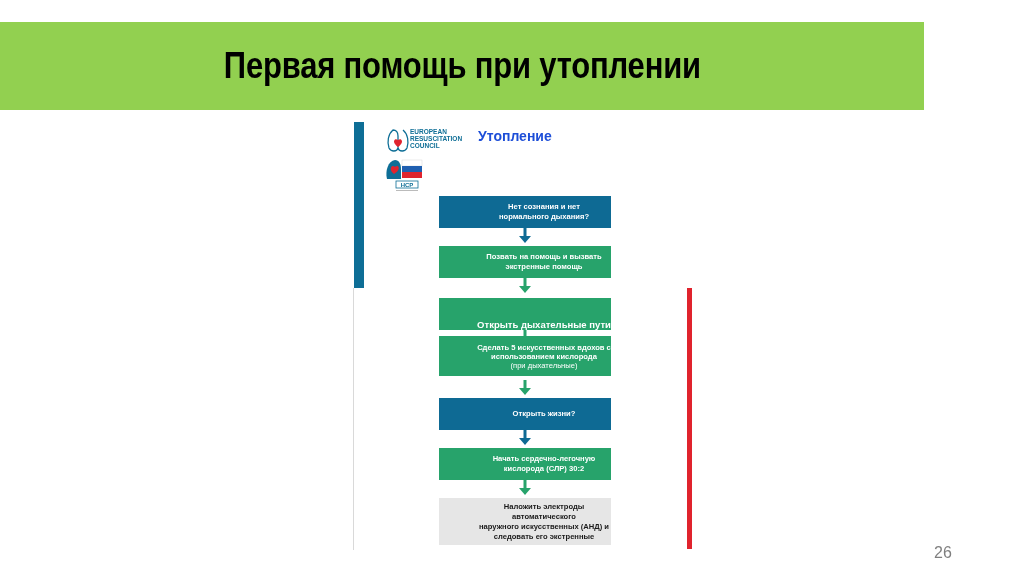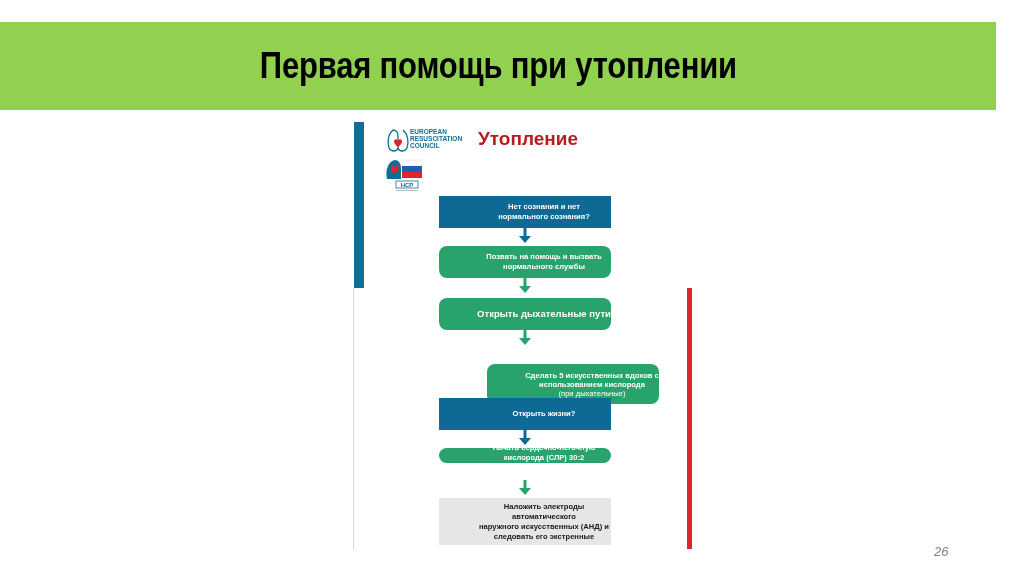--- a/index.html
+++ b/index.html
@@ -1,20 +1,20 @@
 <!DOCTYPE html>
 <html><head>
   <meta charset="utf-8">
   <style>
     * { margin: 0; padding: 0; box-sizing: border-box; }
     html, body { width: 1024px; height: 574px; background: #ffffff; overflow: hidden; }
     body { position: relative; font-family: "Liberation Sans", sans-serif; }
 
     .title-bar {
-      position: absolute; left: 0; top: 22px; width: 996px; height: 88px;
+      position: absolute; left: 0; top: 22px; width: 924px; height: 88px;
       background: #92d050;
       display: flex; align-items: center; justify-content: center;
     }
     .title-bar h1 {
       font-family: "Liberation Sans", sans-serif;
       font-weight: bold; font-size: 36px; color: #000;
       transform: scaleX(0.86); letter-spacing: -0.2px;
     }
 
     .blue-strip { position: absolute; left: 354px; top: 122px; width: 10px; height: 166px; background: #0e6e96; }
@@ -23,36 +23,36 @@
 
     .erc-logo { position: absolute; left: 385px; top: 128px; width: 30px; height: 26px; }
     .erc-text {
       position: absolute; left: 410px; top: 128px;
       font-size: 6.5px; font-weight: bold; color: #0e6e96; line-height: 7px;
     }
     .ncr-logo { position: absolute; left: 384px; top: 157px; width: 40px; height: 38px; }
 
     .doc-title {
       position: absolute; left: 478px; top: 128px;
-      font-size: 19px; font-weight: bold; color: #b91c1c;
+      font-size: 14px; font-weight: bold; color: #1d4ed8;
     }
 
     .step {
       position: absolute; left: 439px; width: 172px;
       display: flex; flex-direction: column; align-items: center; justify-content: center;
       color: #fff; font-weight: bold; font-size: 7.6px; line-height: 10px; text-align: center; padding-left: 38px;
     }
     .step .note { font-weight: normal; }
     .step.blue { background: #0e6a94; }
-    .step.green { background: #27a36b; border-radius: 8px; }
+    .step.green { background: #27a36b; }
     .step.gray { background: #e6e6e6; color: #1a1a1a; font-size: 7.6px; }
 
     .arrow { position: absolute; left: 519px; width: 12px; height: 16px; }
 
-    .page-num { position: absolute; left: 934px; top: 544px; font-size: 13px; color: #7f7f7f; font-style: italic; }
+    .page-num { position: absolute; left: 934px; top: 544px; font-size: 16px; color: #7f7f7f; }
   </style>
 </head>
 <body>
 
 <div class="title-bar">
   <h1>Первая помощь при утоплении</h1>
 </div>
 
 <div class="blue-strip"></div>
 <div class="gray-line"></div>
@@ -77,63 +77,63 @@
   <rect x="18" y="15" width="20" height="6" fill="#e0232d"></rect>
   <rect x="12" y="24" width="22" height="7" fill="none" stroke="#0e6e96" stroke-width="0.8"></rect>
   <text x="23" y="30" font-size="6" font-weight="bold" fill="#0e6e96" text-anchor="middle" font-family="Liberation Sans, sans-serif">НСР</text>
   <rect x="12" y="33" width="22" height="1" fill="#bbbbbb"></rect>
 </svg>
 
 <div class="doc-title">Утопление</div>
 
 <div class="step blue" style="top:196px;height:32px;">
   <div>Нет сознания и нет</div>
-  <div>нормального сознания?</div>
+  <div>нормального дыхания?</div>
 </div>
 <svg class="arrow" style="top:228px;" viewBox="0 0 12 16">
     <rect x="4.5" y="0" width="3" height="9" fill="#0e6a94"></rect>
     <polygon points="0,8 12,8 6,15" fill="#0e6a94"></polygon>
   </svg>
 
 <div class="step green" style="top:246px;height:32px;">
   <div>Позвать на помощь и вызвать</div>
-  <div>нормального службы</div>
+  <div>экстренные помощь</div>
 </div>
 <svg class="arrow" style="top:278px;" viewBox="0 0 12 16">
     <rect x="4.5" y="0" width="3" height="9" fill="#27a36b"></rect>
     <polygon points="0,8 12,8 6,15" fill="#27a36b"></polygon>
   </svg>
 
-<div class="step green" style="top:298px;height:32px;font-size:9.5px;">
+<div class="step green" style="top:298px;height:32px;font-size:9.5px;justify-content:flex-end;">
   <div>Открыть дыхательные пути</div>
 </div>
 <svg class="arrow" style="top:330px;" viewBox="0 0 12 16">
     <rect x="4.5" y="0" width="3" height="9" fill="#27a36b"></rect>
     <polygon points="0,8 12,8 6,15" fill="#27a36b"></polygon>
   </svg>
 
-<div class="step green" style="top:364px;height:40px;line-height:9px;margin-left:48px;">
+<div class="step green" style="top:336px;height:40px;line-height:9px;">
   <div>Сделать 5 искусственных вдохов с</div>
   <div>использованием кислорода</div>
   <div class="note">(при дыхательные)</div>
 </div>
 <svg class="arrow" style="top:380px;" viewBox="0 0 12 16">
     <rect x="4.5" y="0" width="3" height="9" fill="#27a36b"></rect>
     <polygon points="0,8 12,8 6,15" fill="#27a36b"></polygon>
   </svg>
 
 <div class="step blue" style="top:398px;height:32px;">
   <div>Открыть жизни?</div>
 </div>
 <svg class="arrow" style="top:430px;" viewBox="0 0 12 16">
     <rect x="4.5" y="0" width="3" height="9" fill="#0e6a94"></rect>
     <polygon points="0,8 12,8 6,15" fill="#0e6a94"></polygon>
   </svg>
 
-<div class="step green" style="top:448px;height:15px;justify-content:flex-end;">
+<div class="step green" style="top:448px;height:32px;">
   <div>Начать сердечно-легочную</div>
   <div>кислорода (СЛР) 30:2</div>
 </div>
 <svg class="arrow" style="top:480px;" viewBox="0 0 12 16">
     <rect x="4.5" y="0" width="3" height="9" fill="#27a36b"></rect>
     <polygon points="0,8 12,8 6,15" fill="#27a36b"></polygon>
   </svg>
 
 <div class="step gray" style="top:498px;height:47px;">
   <div>Наложить электроды автоматического</div>

